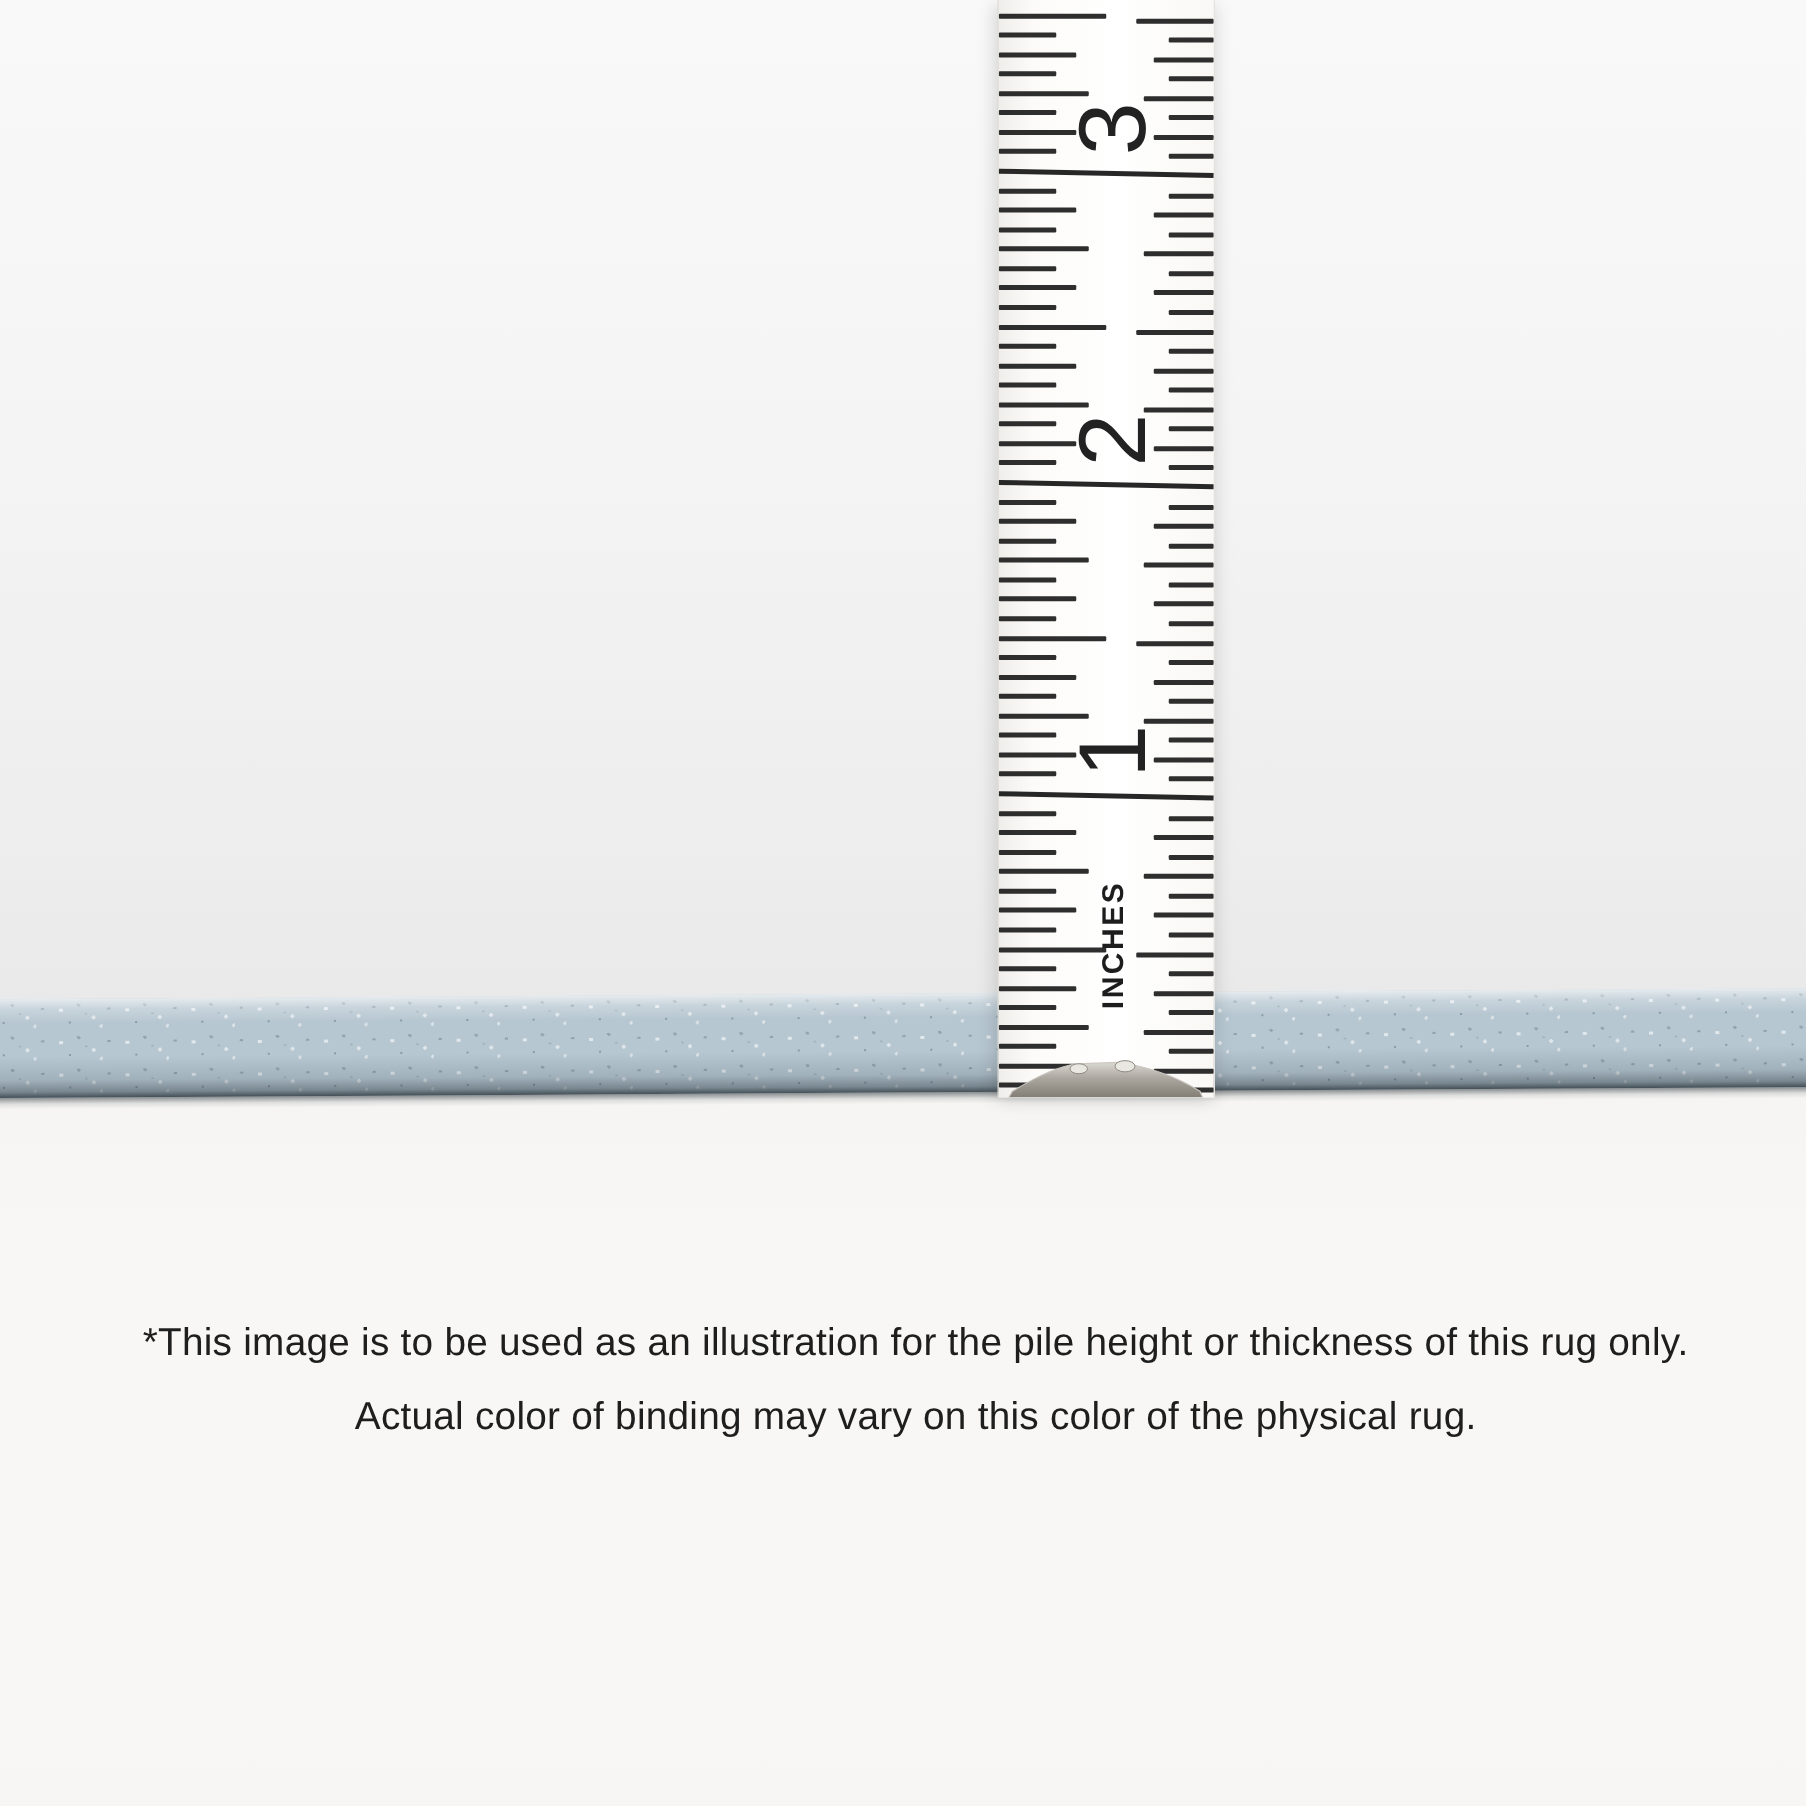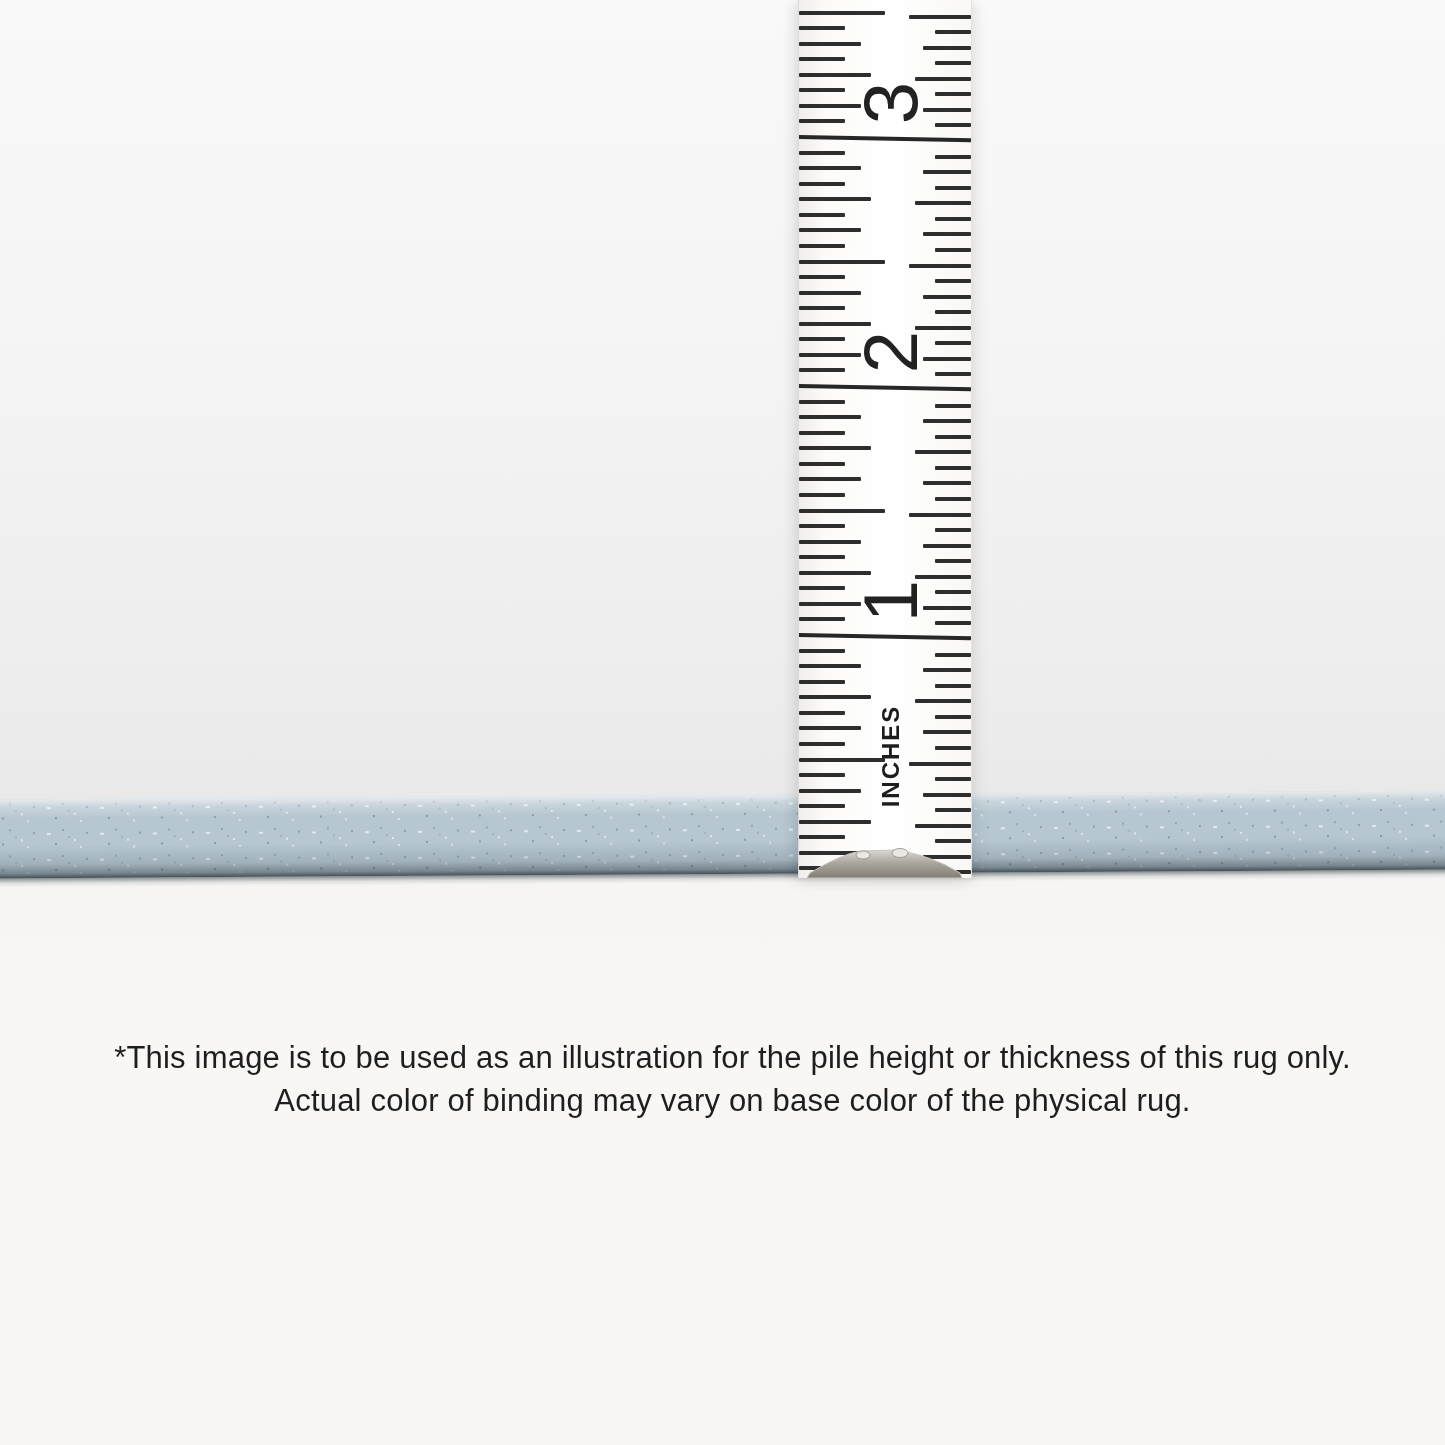--- a/index.html
+++ b/index.html
@@ -83,21 +83,21 @@
     font-size:24px;font-weight:700;color:#1d1d1d;letter-spacing:2px;
     white-space:nowrap;
   }
   .clip{position:absolute;left:0;bottom:0;width:172px;height:32px;}
   
   .disclaimer{
     position:absolute;left:0;top:1036px;width:100%;
     text-align:center;color:#1e1e1e;
     font-size:31px;line-height:43px;font-weight:400;letter-spacing:0.2px;
   }
-  .disclaimer p{margin:0;padding-left:20px;}
+  .disclaimer p{margin:16px;padding-left:20px;}
 </style>
 </head>
 <body>
 
 <div class="stage">
 
   <div class="backdrop"></div>
 
   <div class="floor"></div>
 
@@ -231,16 +231,16 @@
         </linearGradient>
       </defs>
       <path d="M8 32 L11 27 Q42 8 62 5 L96 4 Q132 9 161 27 L163 32 Z" fill="url(#metal)" stroke="#c9c5bf" stroke-width="1"></path>
       <ellipse cx="64" cy="9" rx="7" ry="4" fill="#e9e7e2" stroke="#8e8a82" stroke-width="0.8"></ellipse>
       <ellipse cx="101" cy="7" rx="8" ry="4.5" fill="#e9e7e2" stroke="#8e8a82" stroke-width="0.8"></ellipse>
     </svg>
   </div>
 
   <div class="disclaimer">
     <p>*This image is to be used as an illustration for the pile height or thickness of this rug only.</p>
-    <p>Actual color of binding may vary on base color of the physical rug.</p>
+    <p>Actual color of binding may vary on this color of the physical rug.</p>
   </div>
 
 </div>
 
 </body></html>

